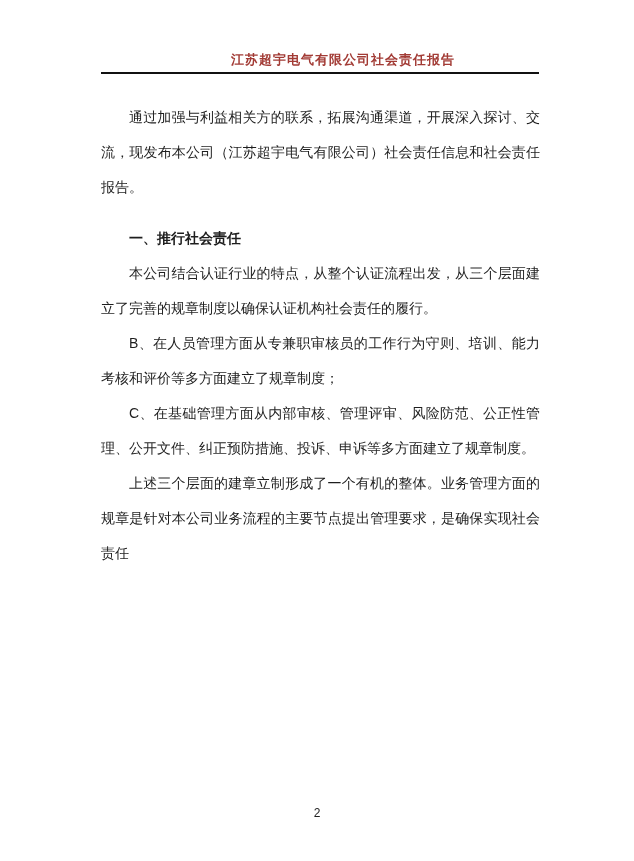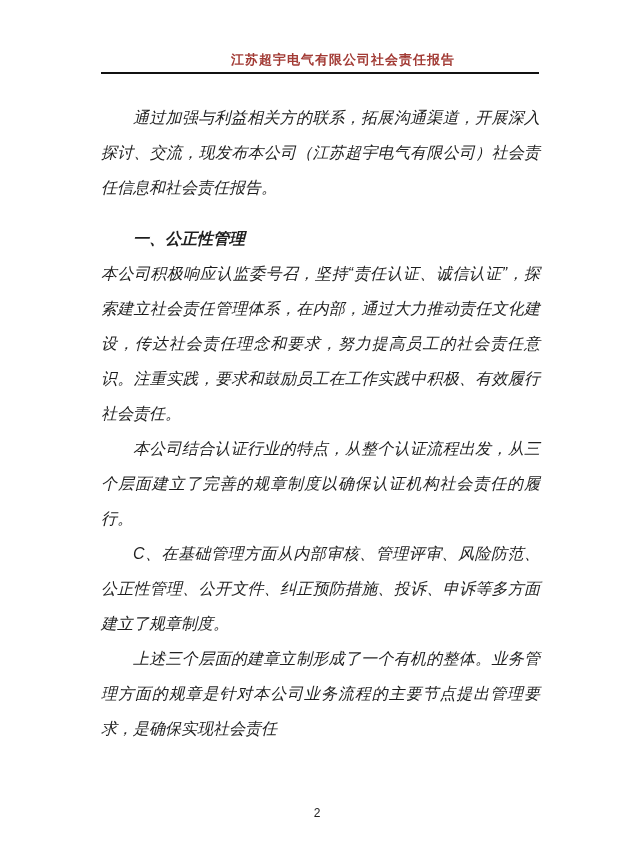--- a/index.html
+++ b/index.html
@@ -34,26 +34,25 @@
     text-align:right;
     padding-right:84px;
     color:var(--header-text);
     letter-spacing:1px;
   }
   .content{
     padding:26px 57px 0 64px;
     color:var(--body-text);
   }
   .block{
-    font-size:16px;
+    font-size:14px;
     line-height:35px;
     text-align:justify;
     text-justify:inter-ideograph;
     margin:0;
-    font-style:italic;
   }
   .indent{text-indent:2em;}
   .indent-lg{text-indent:2.6em;}
   .flush{text-indent:0;}
   .heading{
     font-weight:bold;
     margin-top:16px;
   }
   .page-footer{
     position:absolute;
@@ -77,23 +76,23 @@
 <body>
 
 <div class="page">
 
   <div class="page-header">
     <div class="page-header-title">江苏超宇电气有限公司社会责任报告</div>
   </div>
 
   <div class="content">
       <div class="block para indent">通过加强与利益相关方的联系，拓展沟通渠道，开展深入探讨、交流，现发布本公司（江苏超宇电气有限公司）社会责任信息和社会责任报告。</div>
-      <div class="block heading indent">一、公正性管理</div>
-      <div class="block para flush">本公司积极响应认监委号召，坚持“责任认证、诚信认证”，探索建立社会责任管理体系，在内部，通过大力推动责任文化建设，传达社会责任理念和要求，努力提高员工的社会责任意识。注重实践，要求和鼓励员工在工作实践中积极、有效履行社会责任。</div>
+      <div class="block heading indent">一、推行社会责任</div>
       <div class="block para indent">本公司结合认证行业的特点，从整个认证流程出发，从三个层面建立了完善的规章制度以确保认证机构社会责任的履行。</div>
+      <div class="block para indent">B、在人员管理方面从专兼职审核员的工作行为守则、培训、能力考核和评价等多方面建立了规章制度；</div>
       <div class="block para indent">C、在基础管理方面从内部审核、管理评审、风险防范、公正性管理、公开文件、纠正预防措施、投诉、申诉等多方面建立了规章制度。</div>
       <div class="block para indent">上述三个层面的建章立制形成了一个有机的整体。业务管理方面的规章是针对本公司业务流程的主要节点提出管理要求，是确保实现社会责任</div>
     </div>
 
   <div class="page-footer">
     <span>2</span>
   </div>
 
   <div class="bottom-bar"></div>
 

